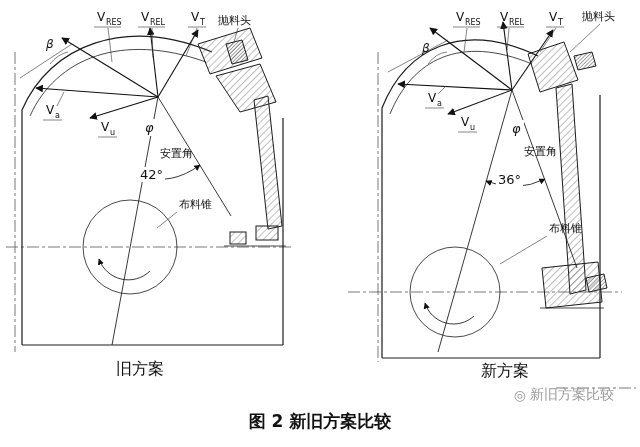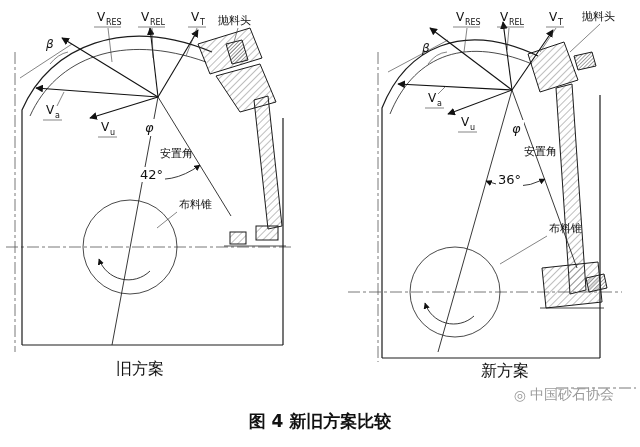--- a/index.html
+++ b/index.html
@@ -204,19 +204,19 @@
       <text x="498" y="184" font-size="13">36°</text>
 
       <text x="549" y="232" font-size="11">布料锥</text>
       <line class="ldr" x1="547" y1="236" x2="500" y2="264"></line>
 
       <text x="505" y="376" font-size="16" text-anchor="middle">新方案</text>
     </g>
   </g>
 </svg>
 
-<div id="caption">图 4  新旧方案比较</div>
+<div id="caption">图 2  新旧方案比较</div>
 
 <div id="watermark">
   <span>◎</span>
-  <span>中国砂石协会</span>
+  <span>新旧方案比较</span>
 </div>
 </div>
 
 </body></html>

